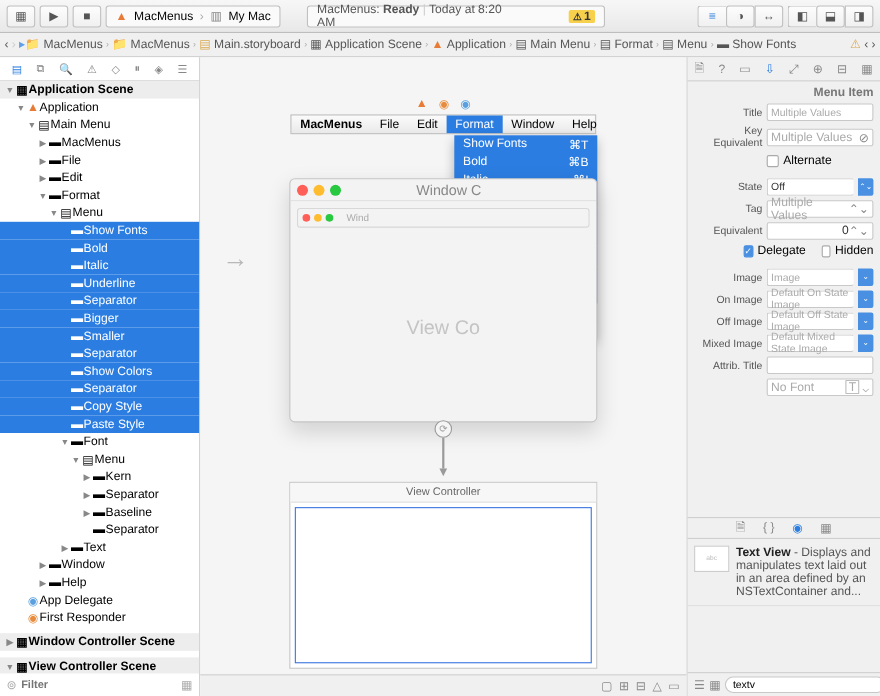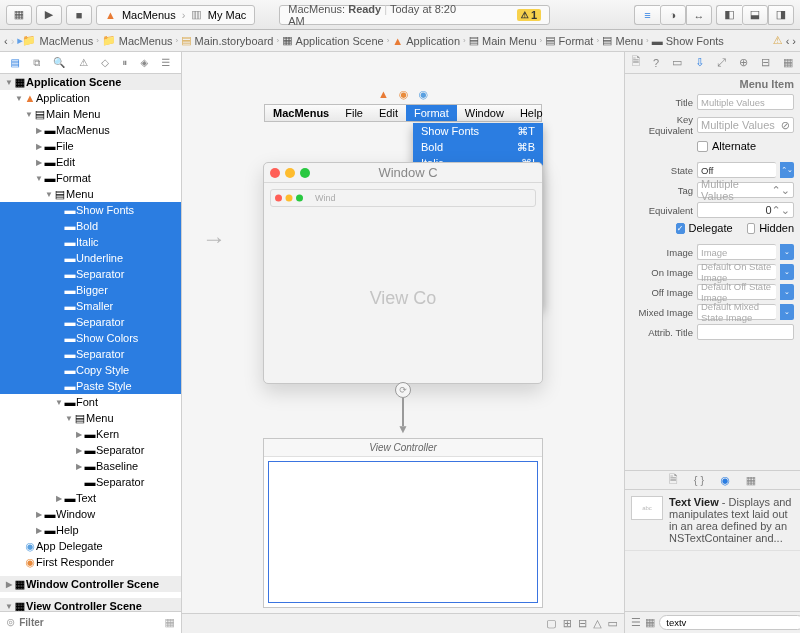--- a/index.html
+++ b/index.html
@@ -65,21 +65,21 @@
 .winmock .innerwin .titletext2 { flex: 1; text-align: left; color: #aaa; font-size: 9px; }
 .winmock .content { height: 170px; display: flex; align-items: center; justify-content: center; color: #c4c4c4; font-size: 18px; font-weight: 500; }
 
 
 .connector { position: absolute; top: 330px; left: 50%; transform: translateX(-50%); display: flex; flex-direction: column; align-items: center; color: #9a9a9a; }
 .connector .circle { width: 16px; height: 16px; border: 1.5px solid #9a9a9a; border-radius: 50%; background: #f5f5f5; display:flex; align-items:center; justify-content:center; font-size:9px; }
 .connector .line { width: 1.5px; height: 28px; background: #9a9a9a; }
 .connector .arrowhead { font-size: 12px; line-height: 6px; }
 
 
-.vcmock { position: absolute; top: 386px; left: 50%; transform: translateX(-50%); width: 280px; border: 1px solid #c6c6c6; background: #fff; font-style: italic; }
+.vcmock { position: absolute; top: 386px; left: 50%; transform: translateX(-50%); width: 280px; border: 1px solid #c6c6c6; background: #fff; }
 .vcmock .vctitle { height: 18px; border-bottom: 1px solid #e0e0e0; display: flex; align-items: center; justify-content: center; color: #666; background: #f7f7f7; font-size: 10px; }
 .vcmock .vcbody { height: 150px; padding: 4px; }
 .vcmock .vcinner { width: 100%; height: 100%; border: 1.5px solid #3a74e0; }
 
 
 .inspector { width: 176px; background: #f0f0f0; border-left: 1px solid #cfcfcf; display: flex; flex-direction: column; font-size: 10px; }
 .insp-tabs { height: 22px; border-bottom: 1px solid #cfcfcf; display: flex; align-items: center; justify-content: space-around; color: #888; }
 .insp-tabs .active { color: #2b7de1; }
 .insp-body { padding: 4px 6px; flex: 0 0 auto; }
 .insp-row { display: flex; align-items: center; margin-bottom: 4px; gap: 4px; }
@@ -559,20 +559,27 @@
         </div>
       <div class="insp-row">
           <span class="lbl">Mixed Image</span>
           <div class="fld blue-cap">Default Mixed State Image</div>
           <div class="blue-cap-btn">⌄</div>
         </div>
       <div class="insp-row">
           <span class="lbl">Attrib. Title</span>
           <div class="fld"></div>
         </div>
+      <div class="insp-row">
+          <span class="lbl"></span>
+          <div class="fld">
+            <span>No Font</span>
+            <span>🅃 ⌄</span>
+          </div>
+        </div>
     </div>
     <div class="insp-spacer"></div>
     <div class="lib-tabs">
       <span>🗎</span>
       <span>{ }</span>
       <span class="active">◉</span>
       <span>▦</span>
     </div>
     <div class="lib-item">
       <div class="thumb">abc</div>

